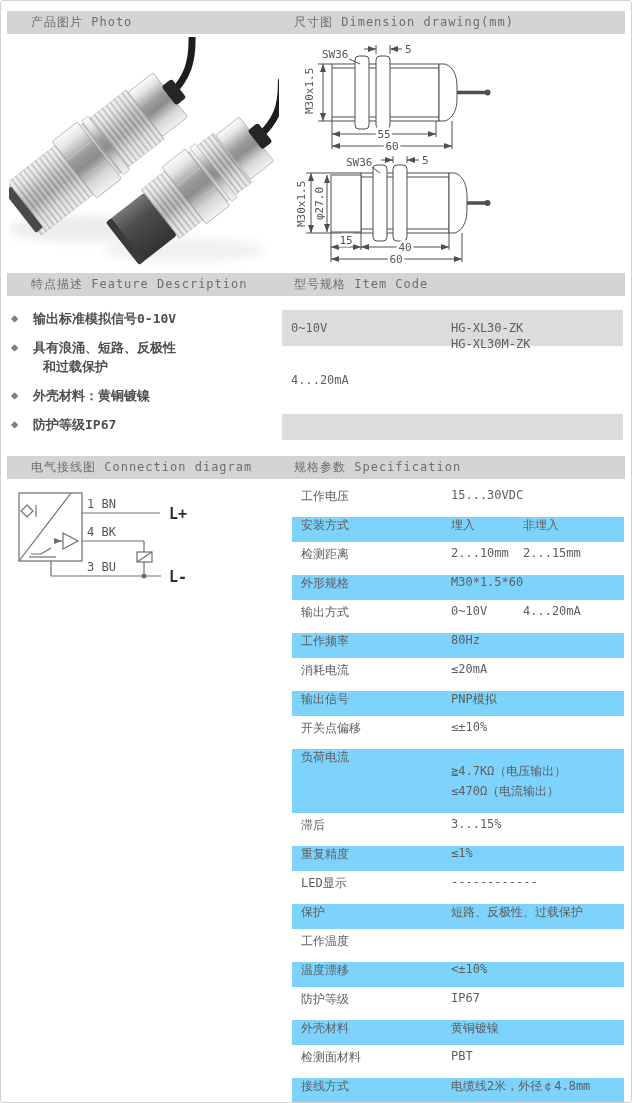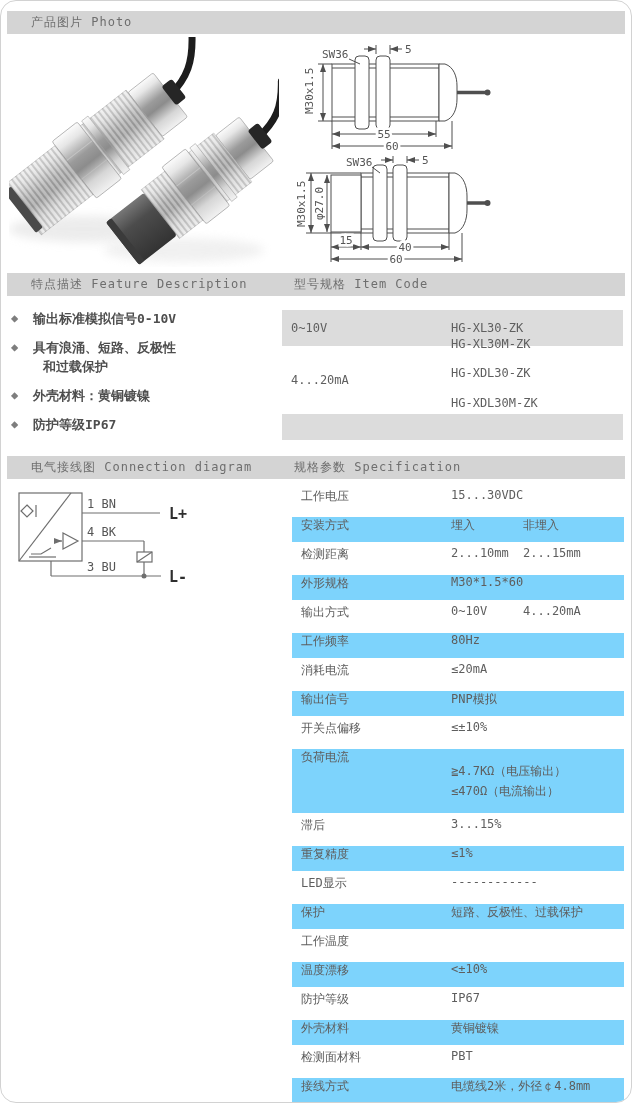--- a/index.html
+++ b/index.html
@@ -1,18 +1,18 @@
 <!DOCTYPE html>
 <html><head>
 <meta charset="utf-8">
 <style>
   html,body{margin:0;padding:0;background:#fff;}
   .page{
     position:relative;width:630px;height:1101px;background:#fff;
-    border:1px solid #d2d2d2;border-radius:16px;overflow:hidden;
+    border:1px solid #d2d2d2;border-radius:3px;overflow:hidden;
     font-family:"DejaVu Sans Mono","Liberation Mono",monospace;color:#5e5e5e;
   }
   
   .hbar{position:absolute;left:6px;width:618px;height:23px;background:#d4d4d4;}
   #hbar1{top:10px}#hbar2{top:272px}#hbar3{top:455px}
   .hl,.hr{position:absolute;top:0;line-height:23px;font-size:12px;color:#6e6e6e;letter-spacing:1px;white-space:nowrap}
   .hl{left:24px}.hr{left:287px}
 
   
   .photo{position:absolute;left:8px;top:36px}
@@ -56,20 +56,21 @@
   .svalue.stacked{flex-direction:column;justify-content:center;gap:3px}
   .svalue.stacked .vcol{min-width:0}
 </style>
 </head>
 <body>
 
 <div class="page">
 
   <div class="hbar" id="hbar1">
     <span class="hl">产品图片 Photo</span>
+    <span class="hr">尺寸图 Dimension drawing(mm)</span>
   </div>
 
   <svg class="photo" width="270" height="230" viewBox="0 0 270 230">
     <defs>
       <linearGradient id="met" x1="0" y1="0" x2="0" y2="1">
         <stop offset="0" stop-color="#fbfbfb"></stop>
           <stop offset="0.15" stop-color="#e6e6e6"></stop>
         <stop offset="0.4" stop-color="#9b9b9b"></stop>
           <stop offset="0.55" stop-color="#8c8c8c"></stop>
         <stop offset="0.78" stop-color="#d6d6d6"></stop>
@@ -226,24 +227,20 @@
   <div class="itable">
     <div class="irow shaded" id="irow1">
       <span class="iout">0~10V</span>
       <span class="icodes">
         <span>HG-XL30-ZK</span>
         <span>HG-XL30M-ZK</span>
       </span>
     </div>
     <div class="irow" id="irow2">
       <span class="iout">4...20mA</span>
-      <span class="icodes">
-        <span>HG-XDL30-ZK</span>
-        <span>HG-XDL30M-ZK</span>
-      </span>
     </div>
     <div class="irow shaded" id="irow3"></div>
   </div>
 
   <div class="hbar" id="hbar3">
     <span class="hl">电气接线图 Connection diagram</span>
     <span class="hr">规格参数 Specification</span>
   </div>
 
   <svg class="connsvg" width="250" height="135" viewBox="0 0 250 135">

